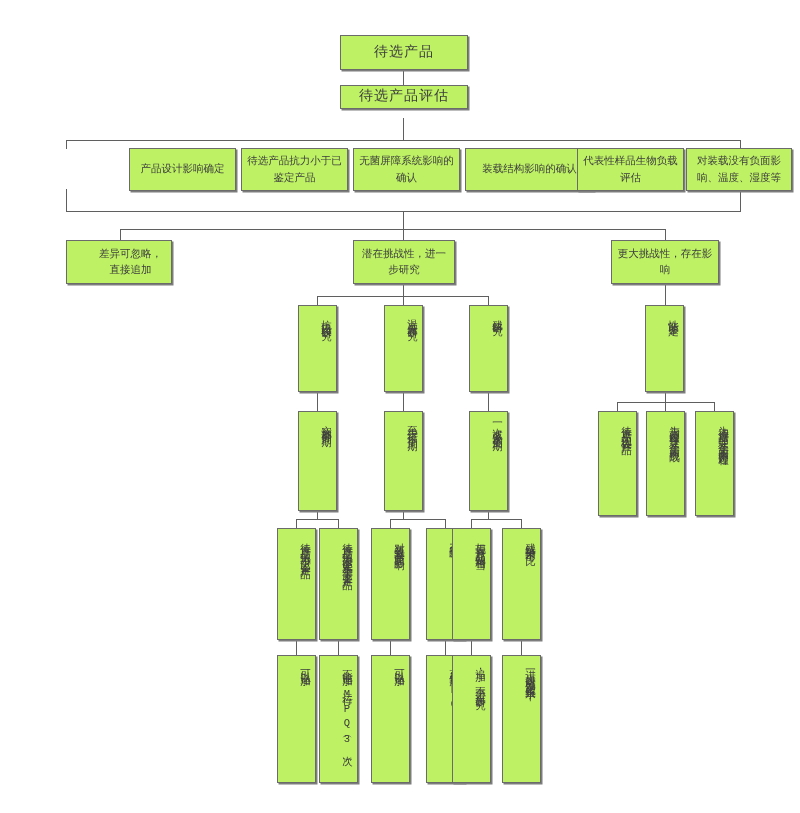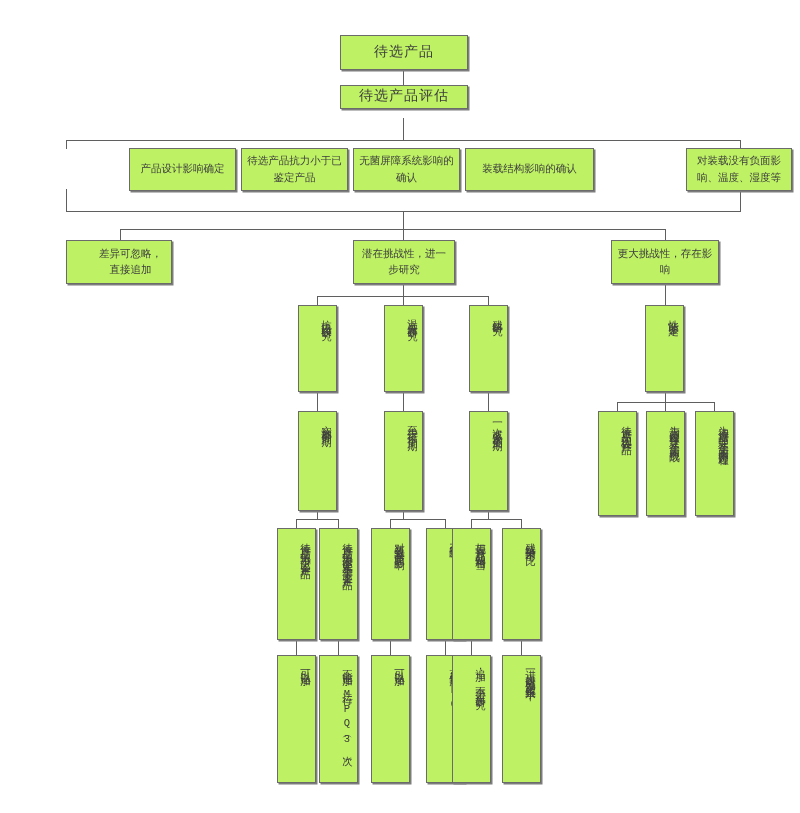--- a/index.html
+++ b/index.html
@@ -94,20 +94,23 @@
   </div>
   <div class="box shadow h-text" style="left:241px; top:148px; width:107px; height:43px;">
     <span>待选产品抗力小于已鉴定产品</span>
   </div>
   <div class="box shadow h-text" style="left:353px; top:148px; width:107px; height:43px;">
     <span>无菌屏障系统影响的确认</span>
   </div>
   <div class="box shadow h-text" style="left:465px; top:148px; width:129px; height:43px;">
     <span>装载结构影响的确认</span>
   </div>
+  <div class="box shadow h-text" style="left:577px; top:148px; width:107px; height:43px;">
+    <span>代表性样品生物负载评估</span>
+  </div>
   <div class="box shadow h-text" style="left:686px; top:148px; width:106px; height:43px;">
     <span>对装载没有负面影响、温度、湿度等</span>
   </div>
 
   <div class="box shadow h-text" style="left:66px; top:240px; width:106px; height:44px;padding-left:27px;">
     <span>差异可忽略，直接追加</span>
   </div>
   <div class="box shadow h-text" style="left:353px; top:240px; width:102px; height:44px;">
     <span>潜在挑战性，进一步研究</span>
   </div>

